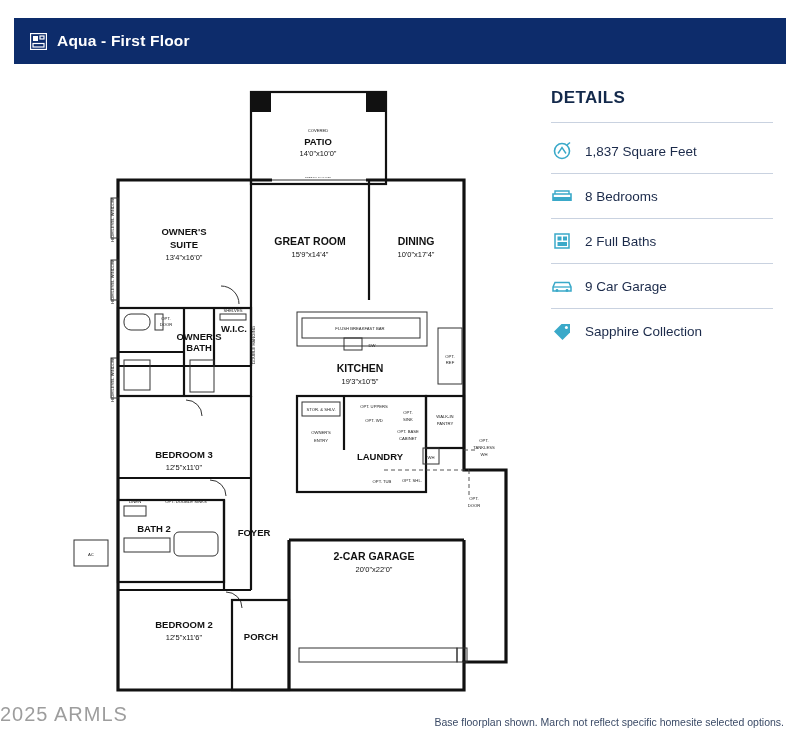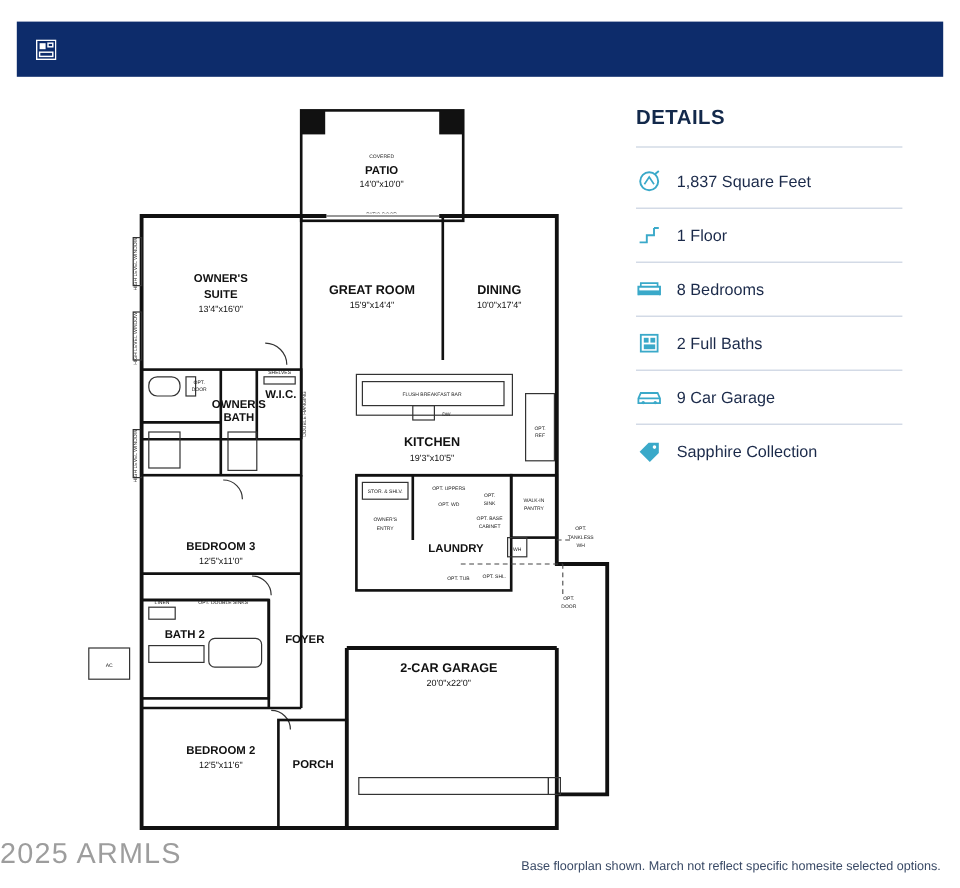--- a/index.html
+++ b/index.html
@@ -42,21 +42,21 @@
   .header-title {
     color: #ffffff;
     font-size: 15.5px;
     font-weight: bold;
     letter-spacing: 0.2px;
   }
 
   
   .details {
     position: absolute;
-    left: 530px;
+    left: 551px;
     top: 82px;
     width: 222px;
   }
   .details-title {
     font-size: 17px;
     font-weight: bold;
     color: #13294b;
     letter-spacing: 0.4px;
     margin: 6px 0 14px 0;
   }
@@ -101,41 +101,42 @@
     position: absolute;
     right: 16px;
     bottom: 12px;
     font-size: 10.5px;
     color: #3a4a66;
   }
   .watermark {
     position: absolute;
     left: 0px;
     bottom: 14px;
-    font-size: 24px;
+    font-size: 20px;
     color: #8d8d8d;
     opacity: 0.85;
     letter-spacing: 1px;
     font-family: "Liberation Sans", sans-serif;
   }
 </style>
 </head>
 <body>
 
 <div class="page">
 
   <div class="header">
     <span class="header-icon">
       <svg viewBox="0 0 17 17" width="17" height="17">
         <rect x="0.5" y="0.5" width="16" height="16" fill="none" stroke="#ffffff" stroke-width="1.3"></rect>
         <rect x="3" y="3" width="5" height="5" fill="#ffffff"></rect>
         <rect x="10" y="3" width="4" height="3" fill="none" stroke="#ffffff" stroke-width="1.2"></rect>
         <rect x="3" y="10.5" width="11" height="3.5" fill="none" stroke="#ffffff" stroke-width="1.2"></rect>
       </svg>
     </span>
+    <span class="header-title">Aqua - First Floor</span>
   </div>
 
   <div class="plan">
     <svg width="540" height="630" viewBox="0 0 540 630" xmlns="http://www.w3.org/2000/svg">
       <defs>
         <style>
           .wall   { fill:none; stroke:#111111; stroke-width:3.2; }
           .wall2  { fill:none; stroke:#111111; stroke-width:2.2; }
           .thin   { fill:none; stroke:#333333; stroke-width:1; }
           .dash   { fill:none; stroke:#444444; stroke-width:0.9; stroke-dasharray:4 3; }
@@ -291,29 +292,20 @@
       <span class="detail-icon">
         <svg viewBox="0 0 22 22" width="22" height="22">
           <circle cx="11" cy="11" r="7.5" fill="none" stroke="#3aa9c9" stroke-width="1.6"></circle>
           <path d="M7 13.5 L11 7.5 L15 13.5" fill="none" stroke="#3aa9c9" stroke-width="1.4"></path>
           <line x1="16" y1="5" x2="19" y2="2.5" stroke="#3aa9c9" stroke-width="1.6"></line>
         </svg>
       </span>
       <span class="detail-label">1,837 Square Feet</span>
     </div>
 
-    <div class="detail-row">
-      <span class="detail-icon">
-        <svg viewBox="0 0 22 22" width="22" height="22">
-          <path d="M3 17 L9 17 L9 11 L15 11 L15 5" fill="none" stroke="#3aa9c9" stroke-width="1.6"></path>
-          <path d="M15 5 L19 5" fill="none" stroke="#3aa9c9" stroke-width="1.6"></path>
-        </svg>
-      </span>
-      <span class="detail-label">1 Floor</span>
-    </div>
 
     <div class="detail-row">
       <span class="detail-icon">
         <svg viewBox="0 0 22 22" width="22" height="22">
           <path d="M2 16 L2 9 L20 9 L20 16" fill="none" stroke="#3aa9c9" stroke-width="1.6"></path>
           <rect x="2" y="12" width="18" height="4" fill="#3aa9c9"></rect>
           <path d="M4 9 L4 6 L18 6 L18 9" fill="none" stroke="#3aa9c9" stroke-width="1.4"></path>
         </svg>
       </span>
       <span class="detail-label">8 Bedrooms</span>

